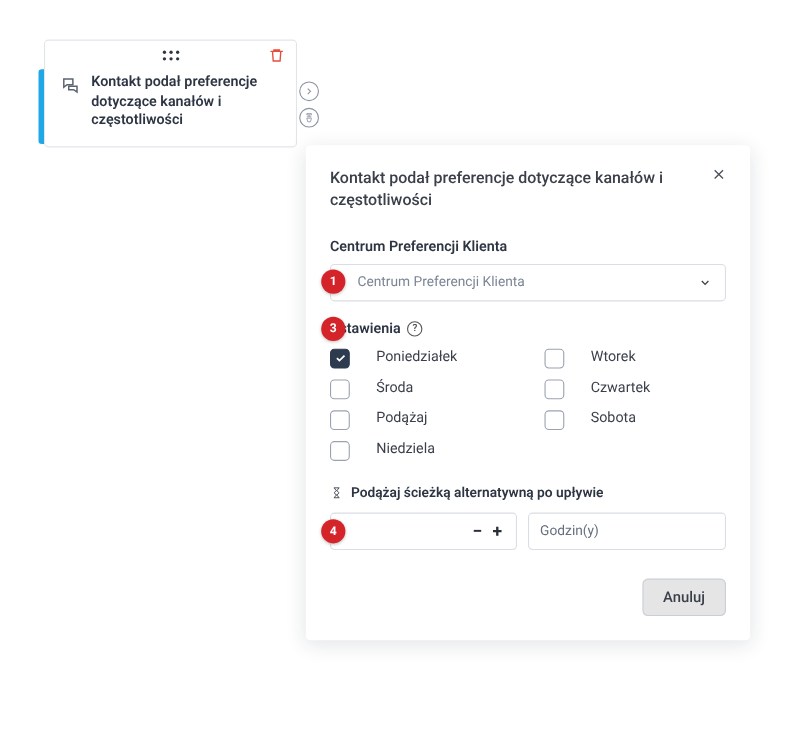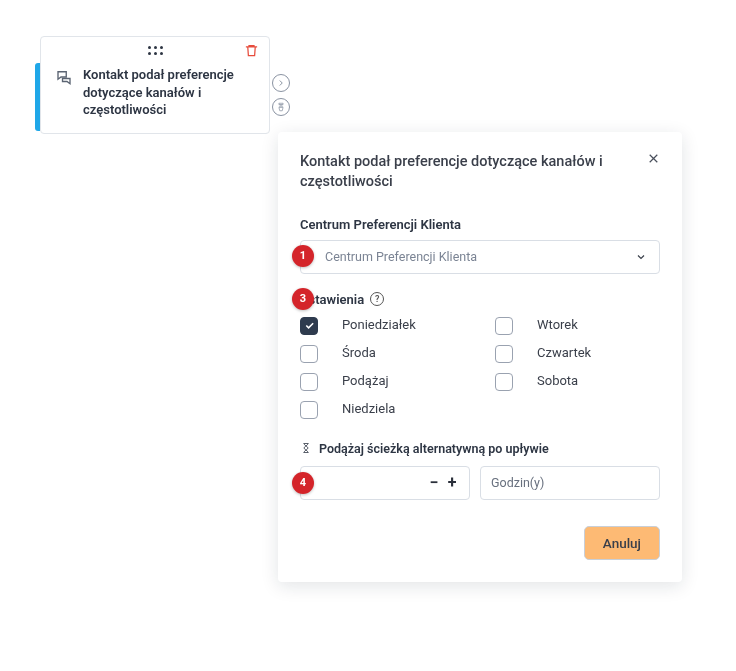--- a/index.html
+++ b/index.html
@@ -272,21 +272,21 @@
     padding: 0 18px;
     border-radius: 5px;
     font-size: 13.5px;
     font-weight: 500;
     display: inline-flex;
     align-items: center;
     justify-content: center;
     cursor: pointer;
   }
   .btn-secondary {
-    background: #fdba74;
+    background: #e5e5e5;
     border: 1px solid #c8cfd8;
     color: #3a3f4a;
   }
   .btn-primary {
     background: #2e3b4e;
     border: 1px solid #2e3b4e;
     color: #fff;
     font-weight: 600;
   }
 </style>

